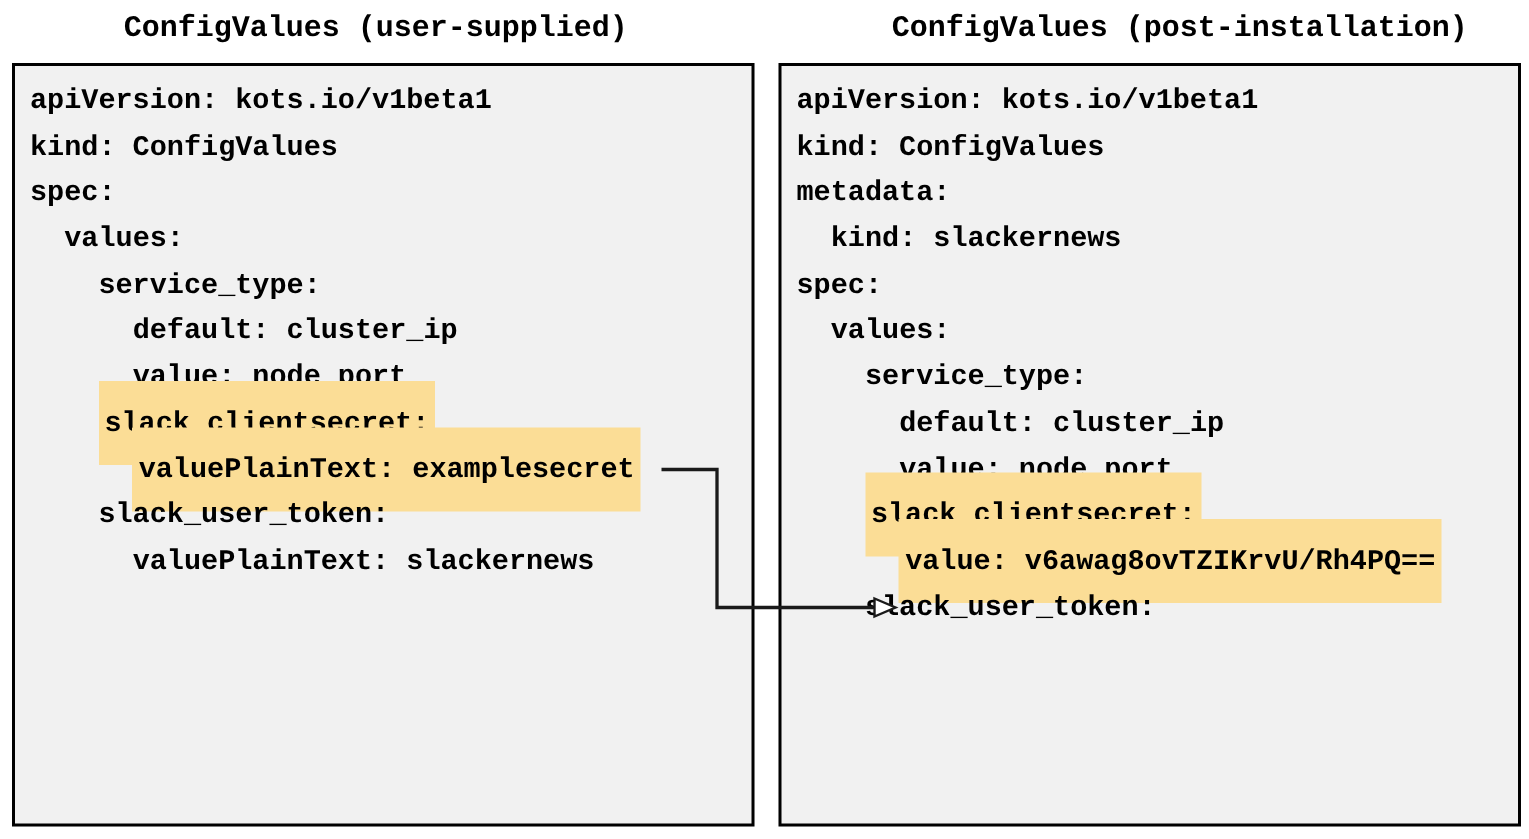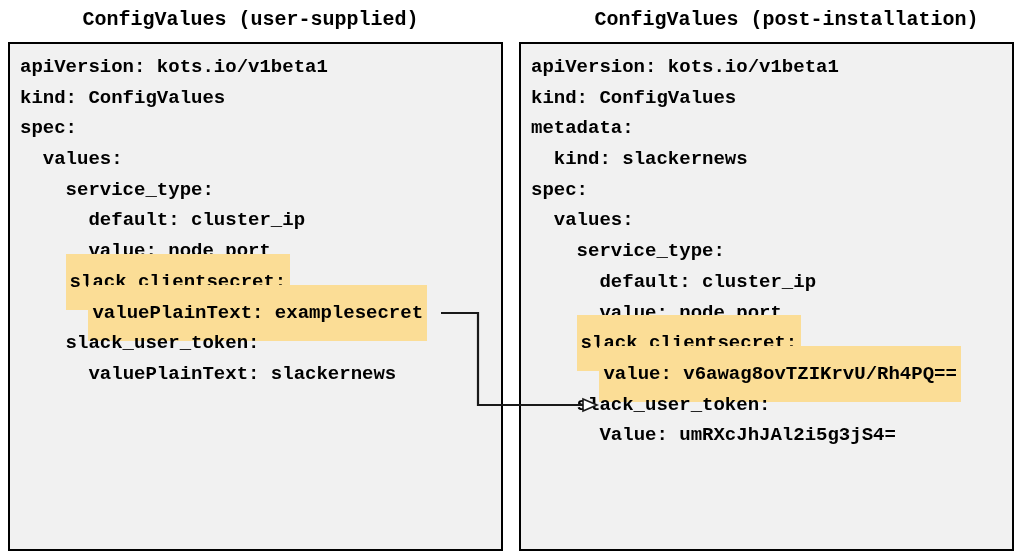--- a/index.html
+++ b/index.html
@@ -90,20 +90,19 @@
       <div class="code-line"><span class="ind"></span><span class="txt" data-hl="false">metadata:</span></div>
       <div class="code-line"><span class="ind">  </span><span class="txt" data-hl="false">kind: slackernews</span></div>
       <div class="code-line"><span class="ind"></span><span class="txt" data-hl="false">spec:</span></div>
       <div class="code-line"><span class="ind">  </span><span class="txt" data-hl="false">values:</span></div>
       <div class="code-line"><span class="ind">    </span><span class="txt" data-hl="false">service_type:</span></div>
       <div class="code-line"><span class="ind">      </span><span class="txt" data-hl="false">default: cluster_ip</span></div>
       <div class="code-line"><span class="ind">      </span><span class="txt" data-hl="false">value: node_port</span></div>
       <div class="code-line"><span class="ind">    </span><span class="txt" data-hl="true">slack_clientsecret:</span></div>
       <div class="code-line"><span class="ind">      </span><span class="txt" data-hl="true">value: v6awag8ovTZIKrvU/Rh4PQ==</span></div>
       <div class="code-line"><span class="ind">    </span><span class="txt" data-hl="false">slack_user_token:</span></div>
-      <div class="code-line"><span class="ind">      </span><span class="txt" data-hl="false">Value: umRXcJhJAl2i5g3jS4=</span></div>
     </div>
 </div>
 
 <svg class="arrow-overlay" viewBox="0 0 1019 559">
   <path d="M 441 313 H 478 V 405 H 582" fill="none" stroke="#1a1a1a" stroke-width="2.2"></path>
   <polygon points="583,399 597,405 583,411" fill="#ffffff" stroke="#1a1a1a" stroke-width="1.6"></polygon>
 </svg>
 
 </body></html>

